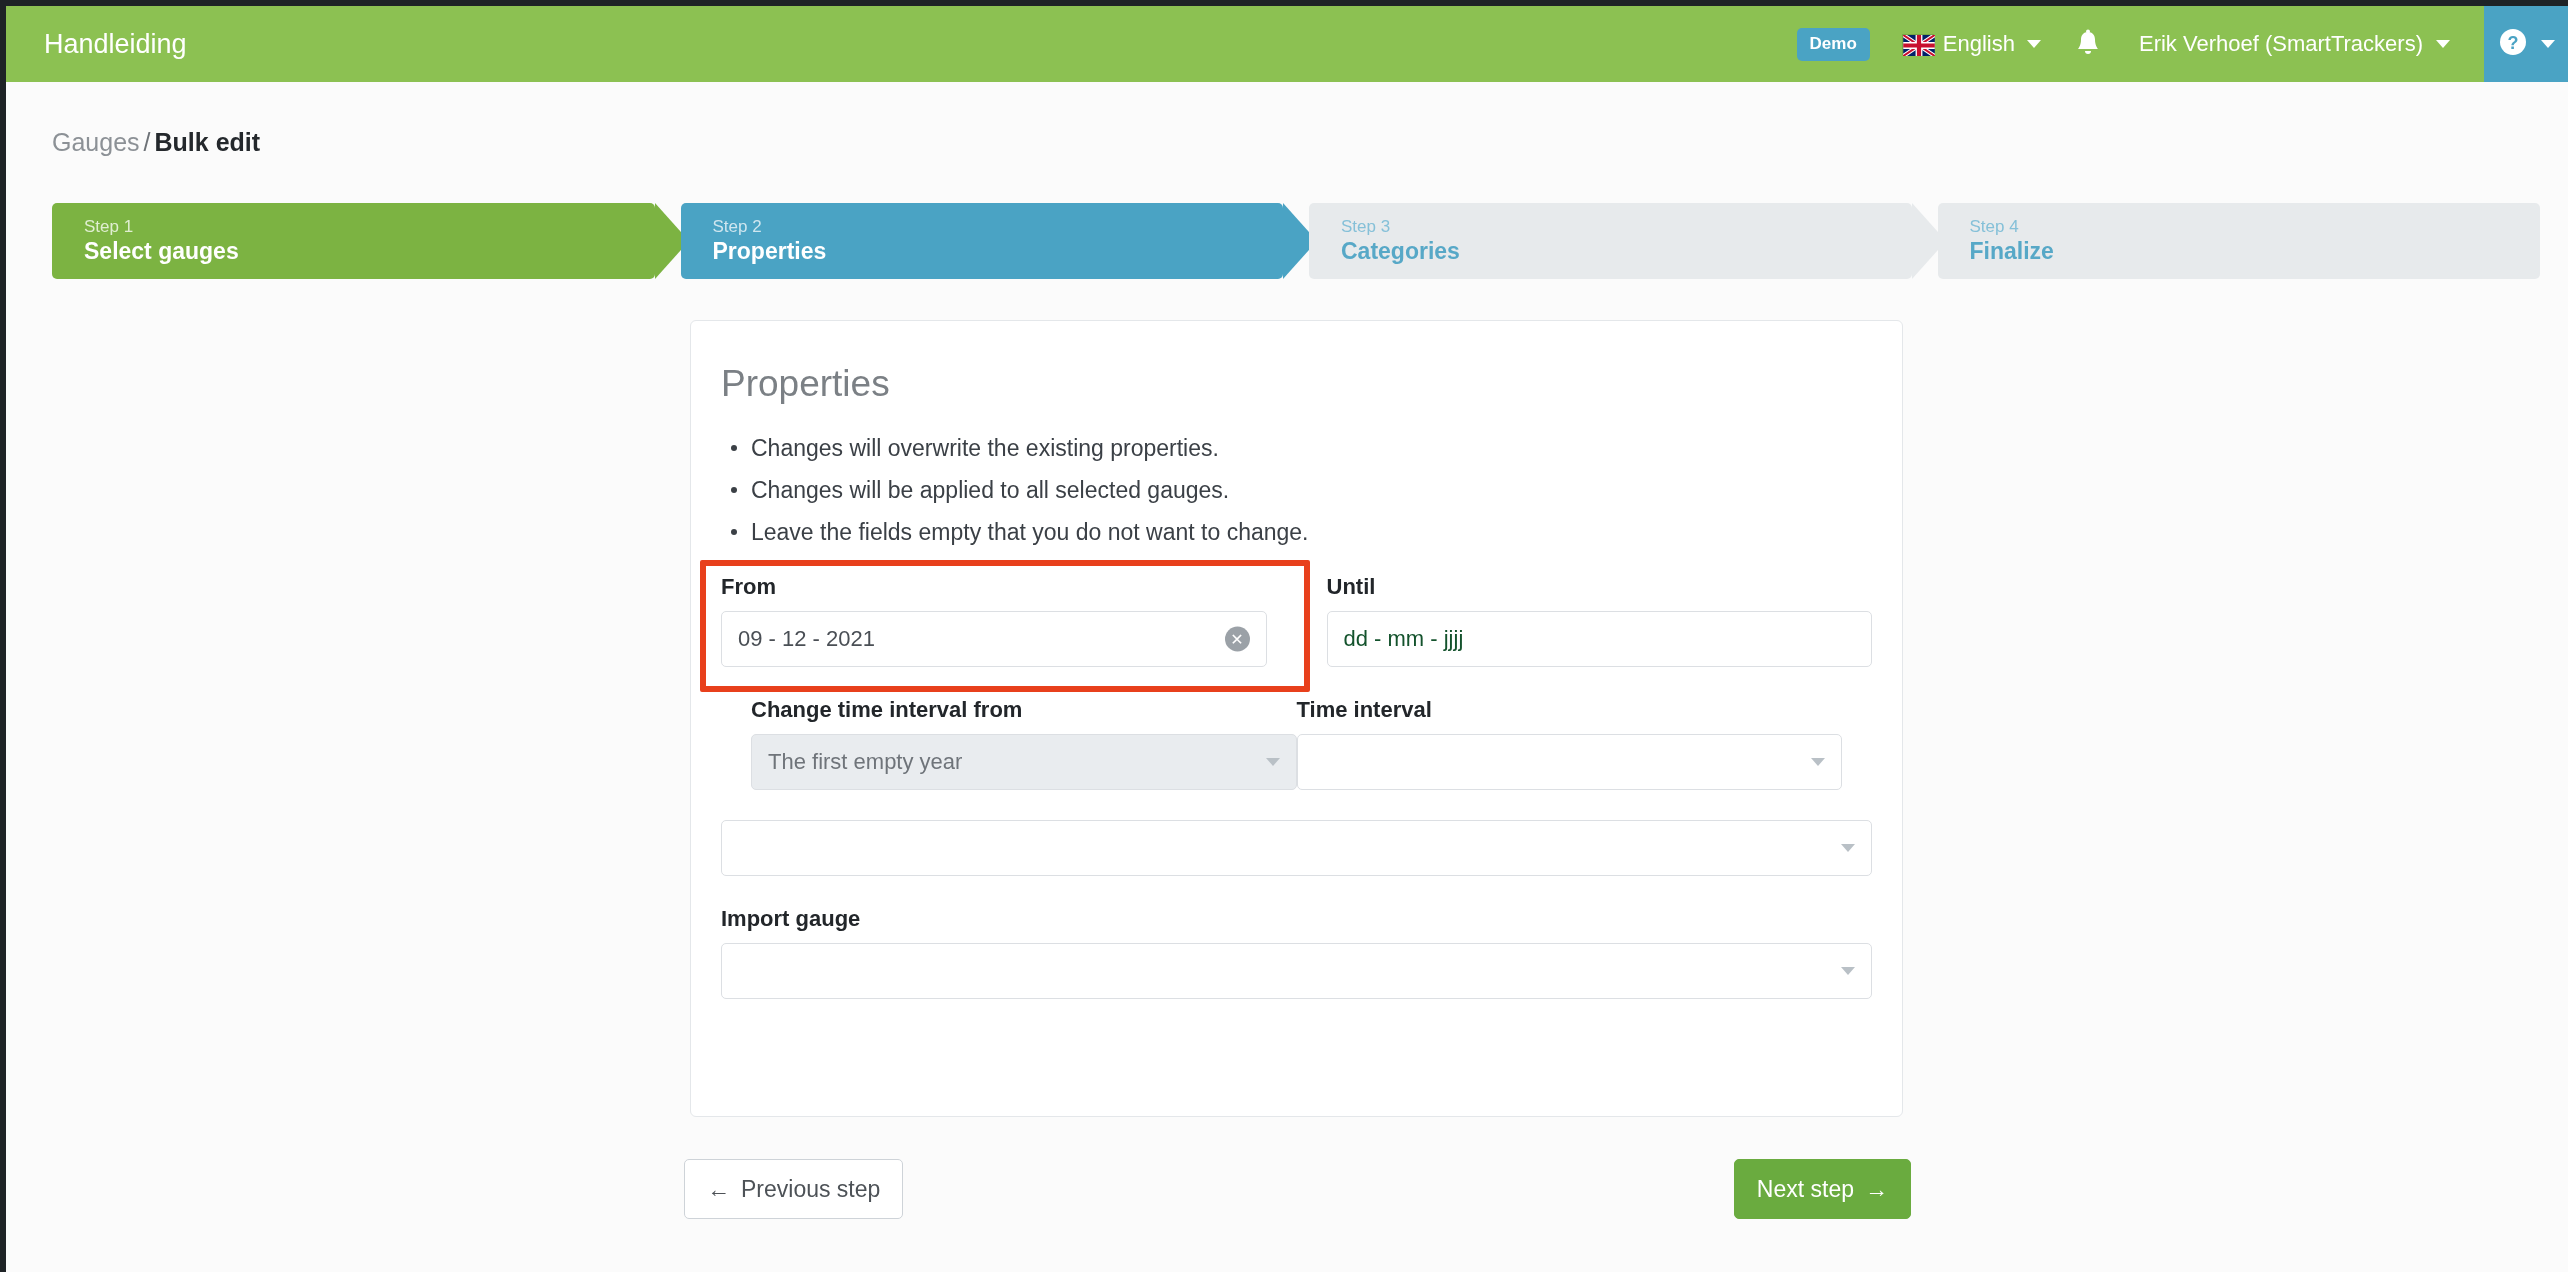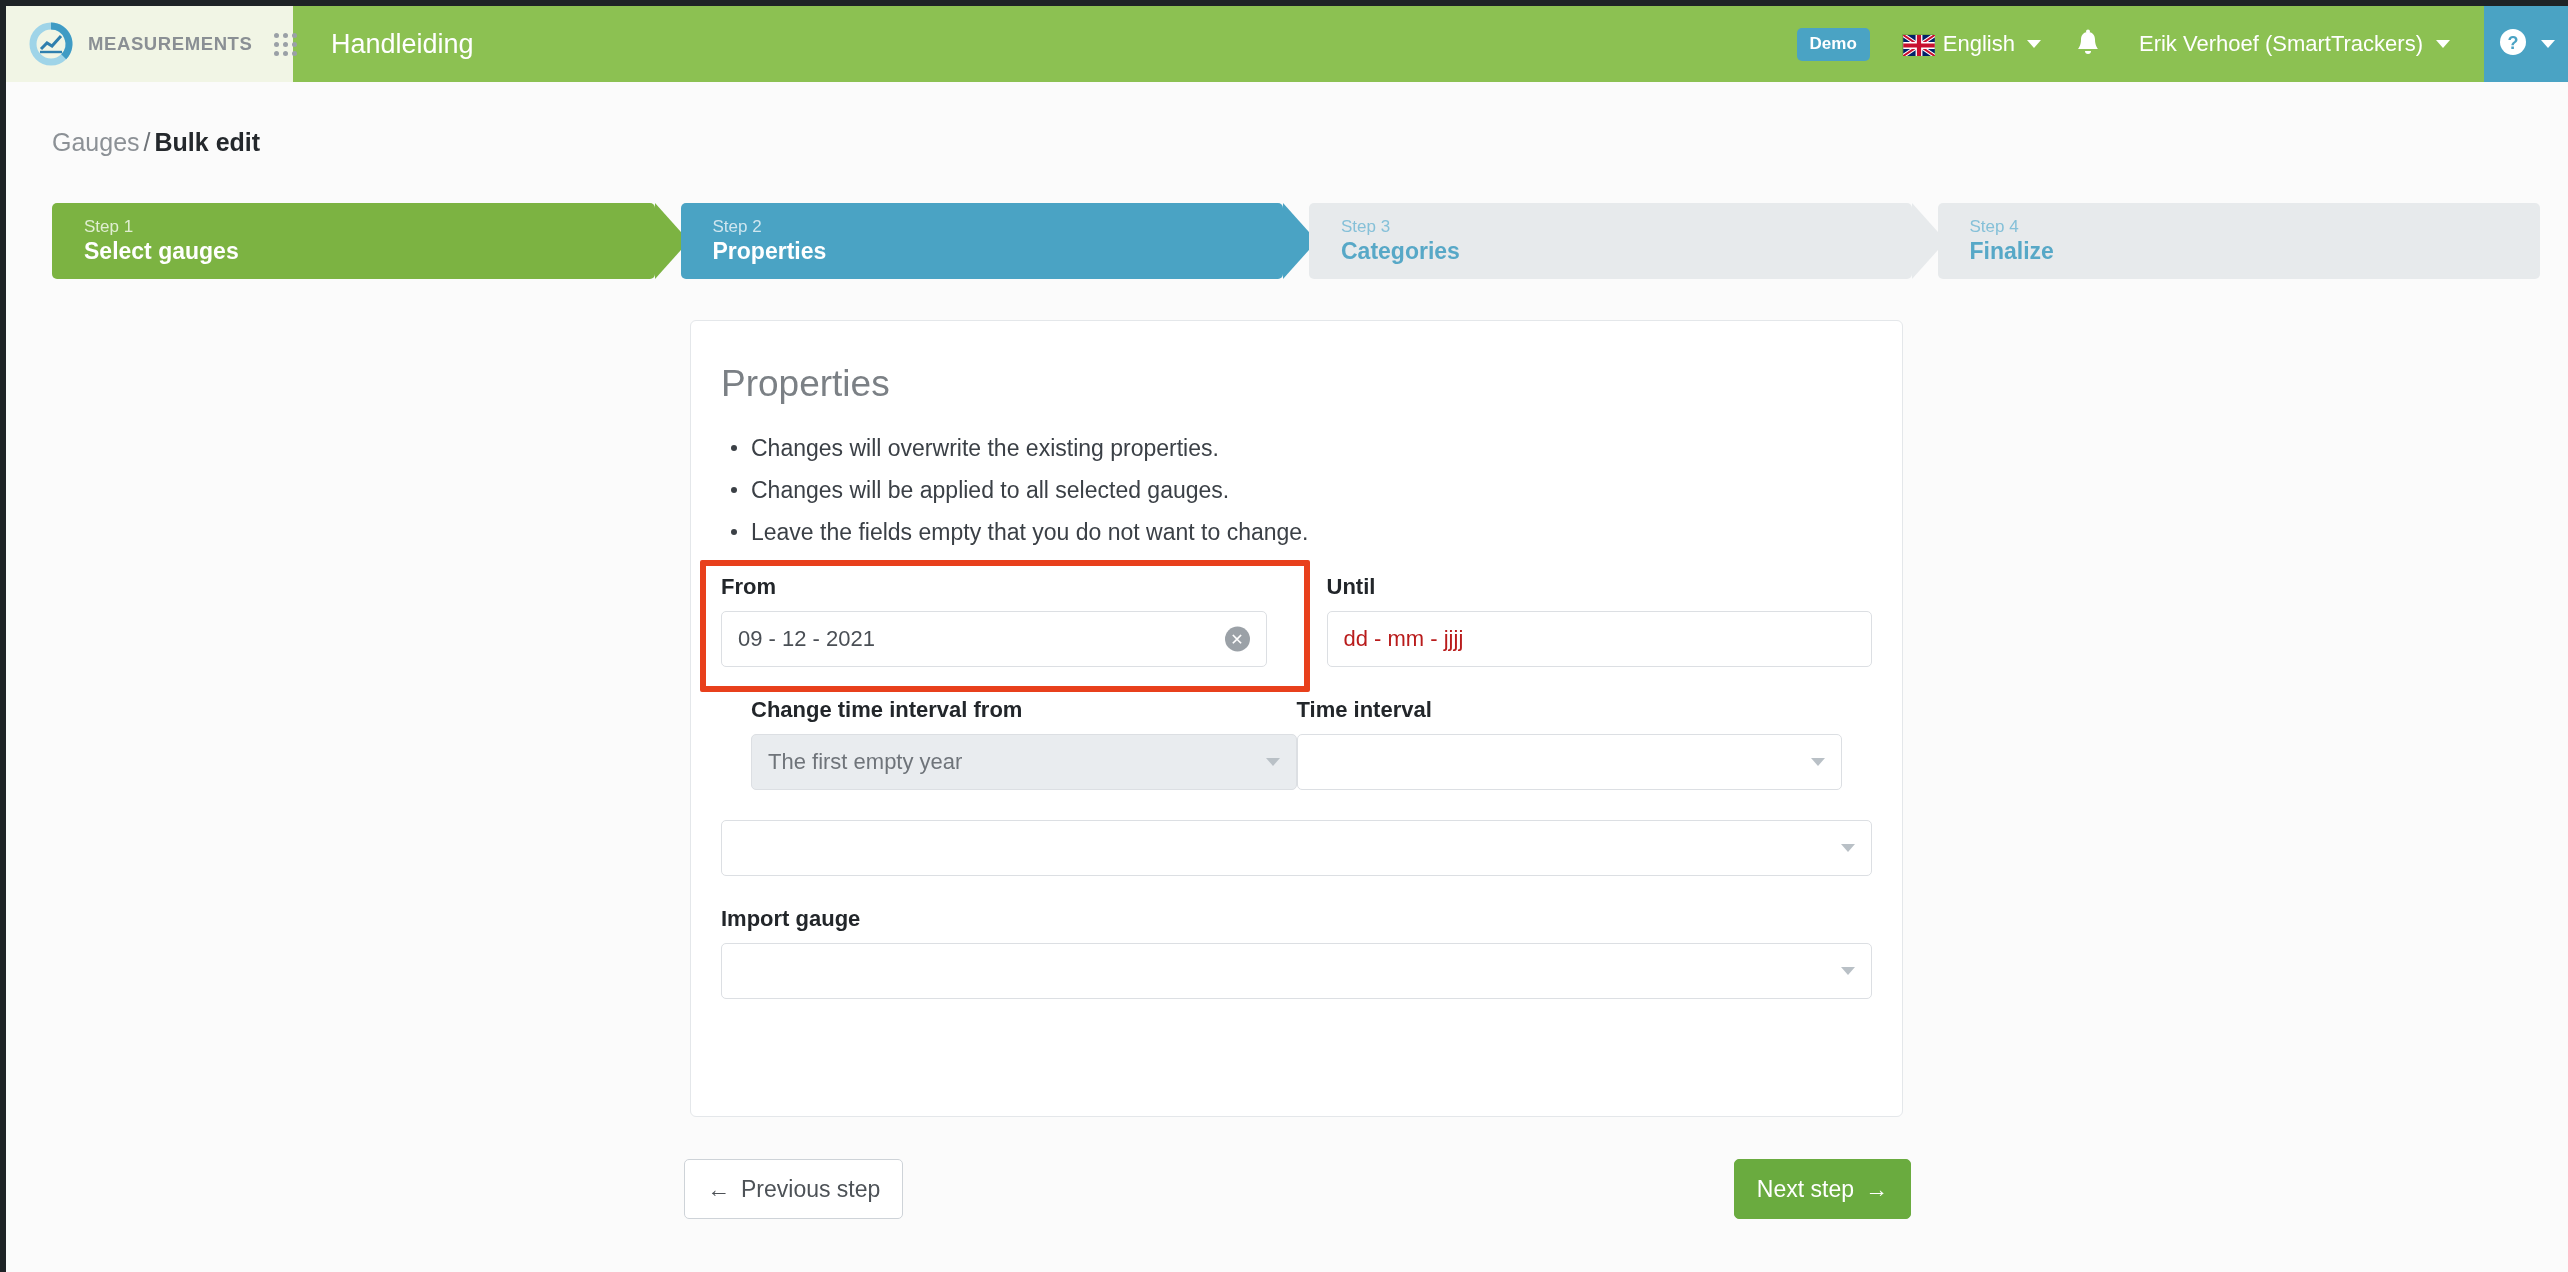--- a/index.html
+++ b/index.html
@@ -134,21 +134,21 @@
   }
   .ctrl {
     height: 56px; width: 100%;
     border: 1px solid #dcdfe3; border-radius: 5px;
     background: #fff;
     display: flex; align-items: center;
     padding: 0 16px;
     font-size: 22px; color: #4a4f55;
     position: relative;
   }
-  .ctrl.placeholder-only { color: #b91c1c; }
+  .ctrl.placeholder-only { color: #14532d; }
   .ctrl.disabled { background: #e9ecef; border-color: #dcdfe3; color: #6f747a; }
   .sel-caret {
     position: absolute; right: 16px; top: 50%; transform: translateY(-50%);
     width: 0; height: 0;
     border-left: 7px solid transparent; border-right: 7px solid transparent;
     border-top: 8px solid #b9c0c6;
   }
   .clear-btn {
     position: absolute; right: 16px; top: 50%; transform: translateY(-50%);
     width: 25px; height: 25px; border-radius: 50%; background: #9ba1a7;
@@ -181,42 +181,20 @@
   .btn-next { background: #6aab3f; border: 1px solid #6aab3f; color: #fff; }
 </style>
 </head>
 <body>
 
 <div class="rail-top"></div>
 <div class="rail-left"></div>
 
 <div class="header">
 
-  <div class="brand">
-    <span class="brand-logo">
-      <svg width="46" height="46" viewBox="0 0 46 46">
-        <circle cx="23" cy="23" r="18" fill="none" stroke="#9fd4e8" stroke-width="7"></circle>
-        <path d="M23 5 A18 18 0 0 1 35.7 35.7" fill="none" stroke="#3f9bc4" stroke-width="7"></path>
-        <polyline points="13,28 19,22 24,25 33,15" fill="none" stroke="#2f7fae" stroke-width="3"></polyline>
-        <line x1="12" y1="31" x2="34" y2="31" stroke="#2f7fae" stroke-width="2.4"></line>
-      </svg>
-    </span>
-    <span class="brand-name">MEASUREMENTS</span>
-    <span class="grid-icon">
-      <i></i>
-        <i></i>
-        <i></i>
-        <i></i>
-        <i></i>
-        <i></i>
-        <i></i>
-        <i></i>
-        <i></i>
-    </span>
-  </div>
 
   <div class="app-title">Handleiding</div>
 
   <div class="header-right">
     <span class="demo-badge">Demo</span>
 
     <span class="lang">
       <span class="flag">
         <svg width="32" height="21" viewBox="0 0 60 40">
           <rect width="60" height="40" fill="#012169"></rect>

